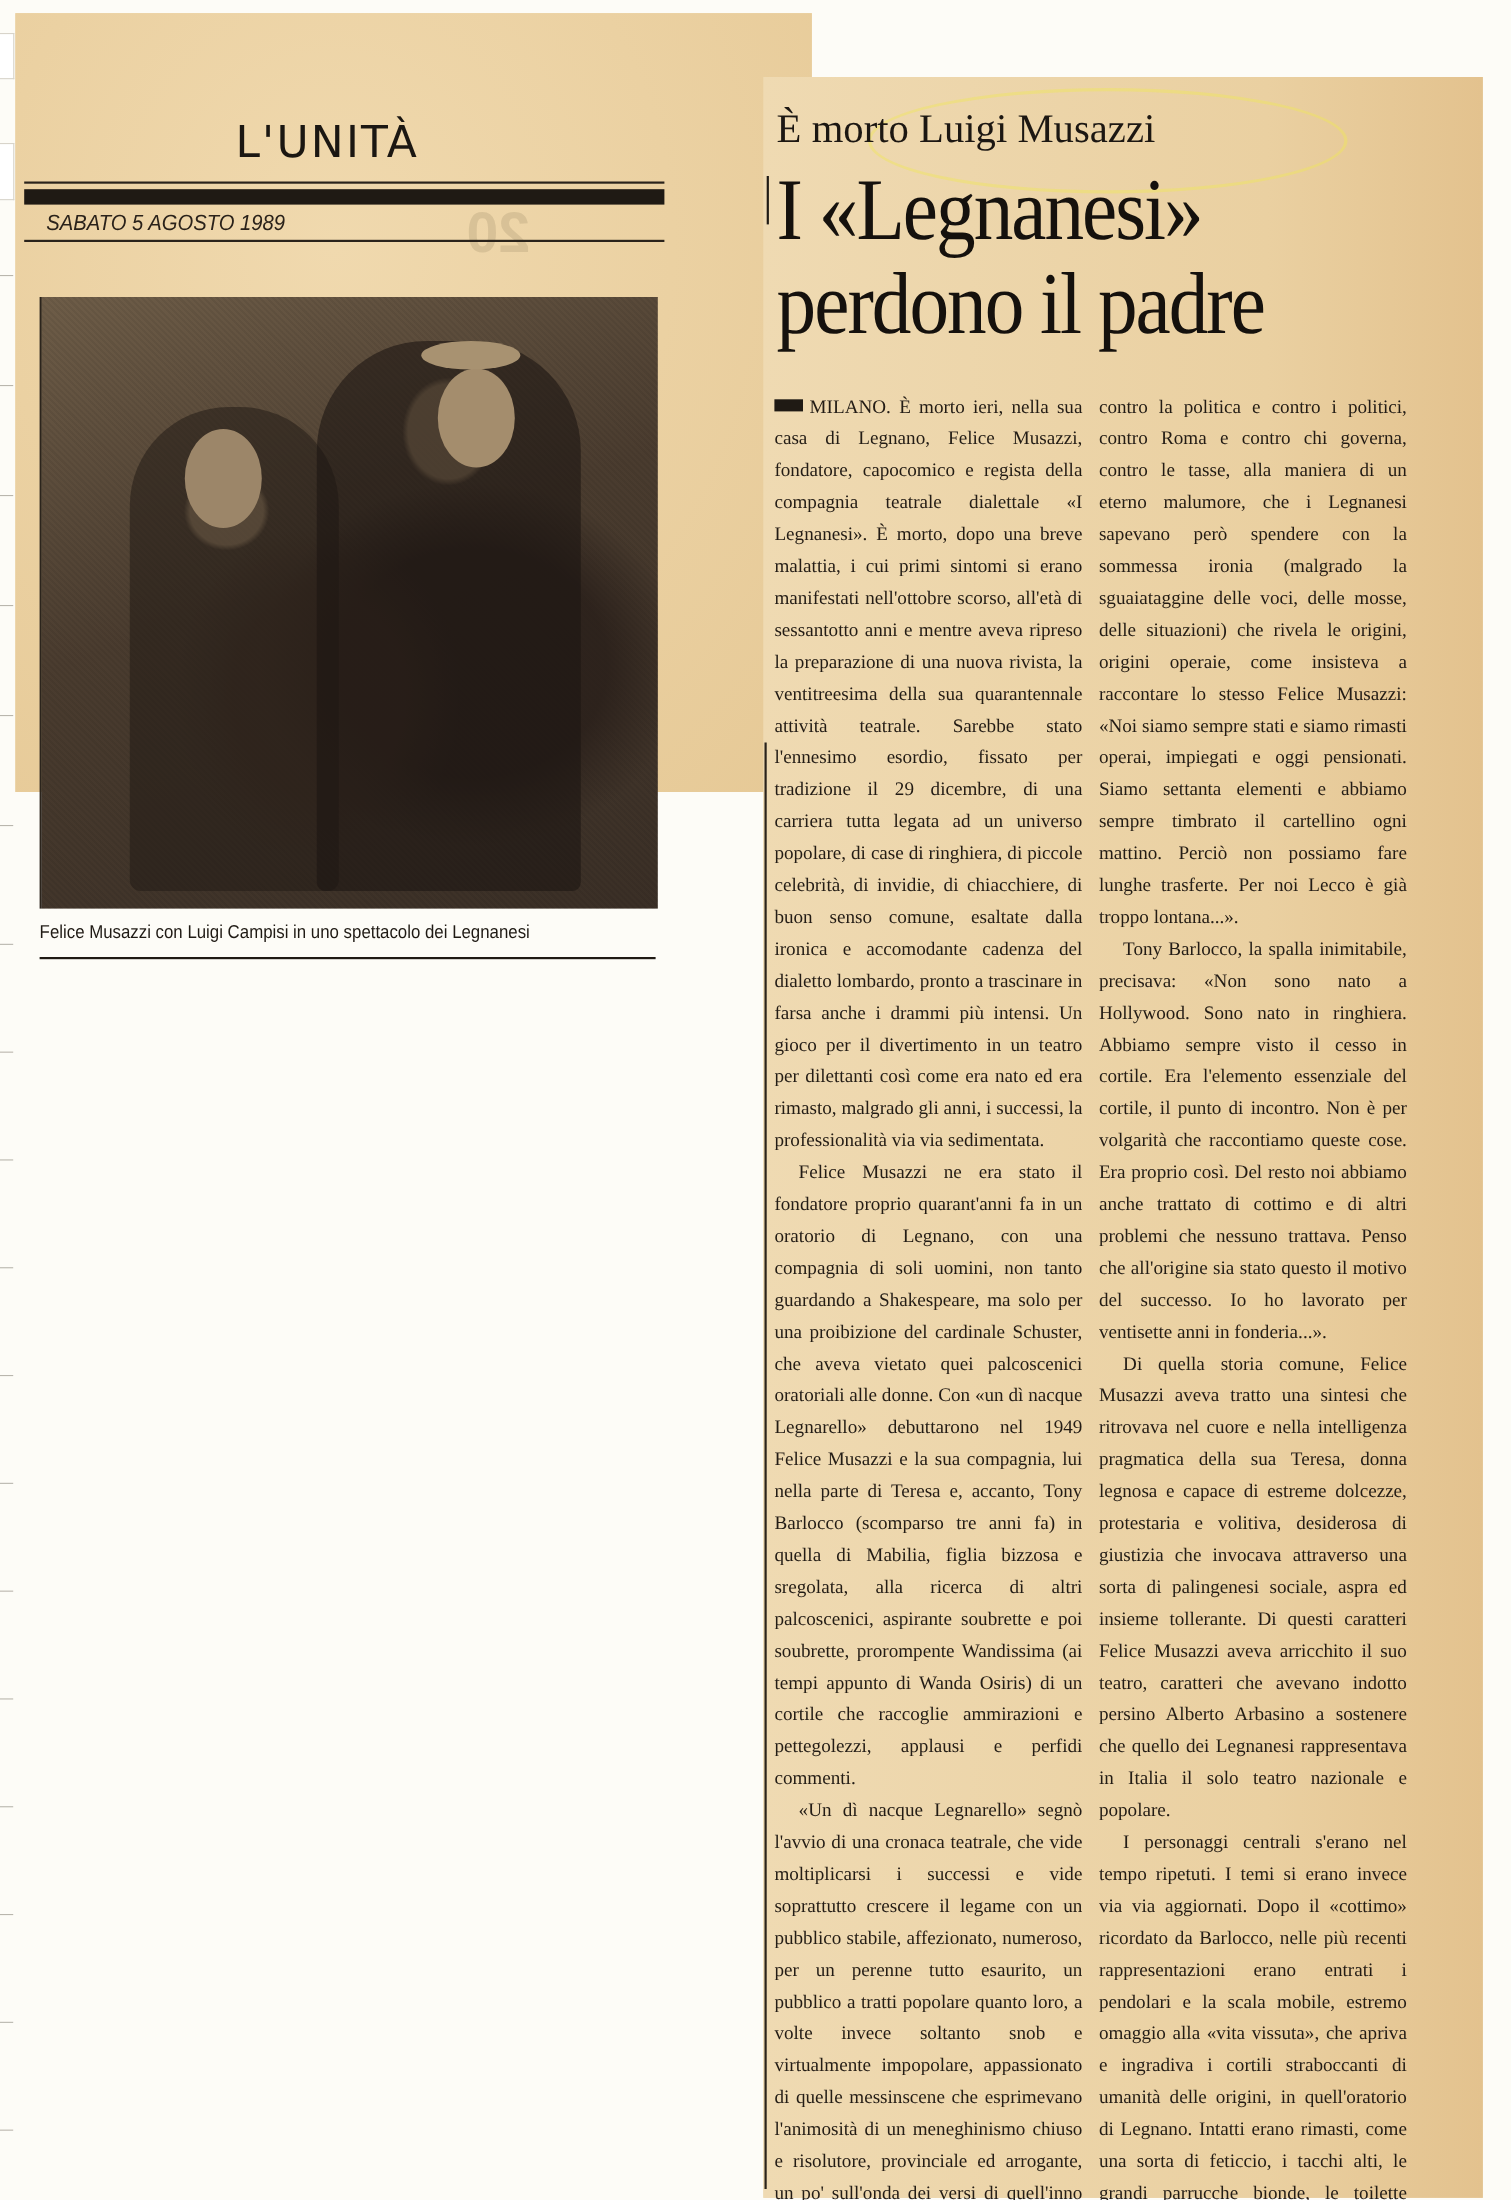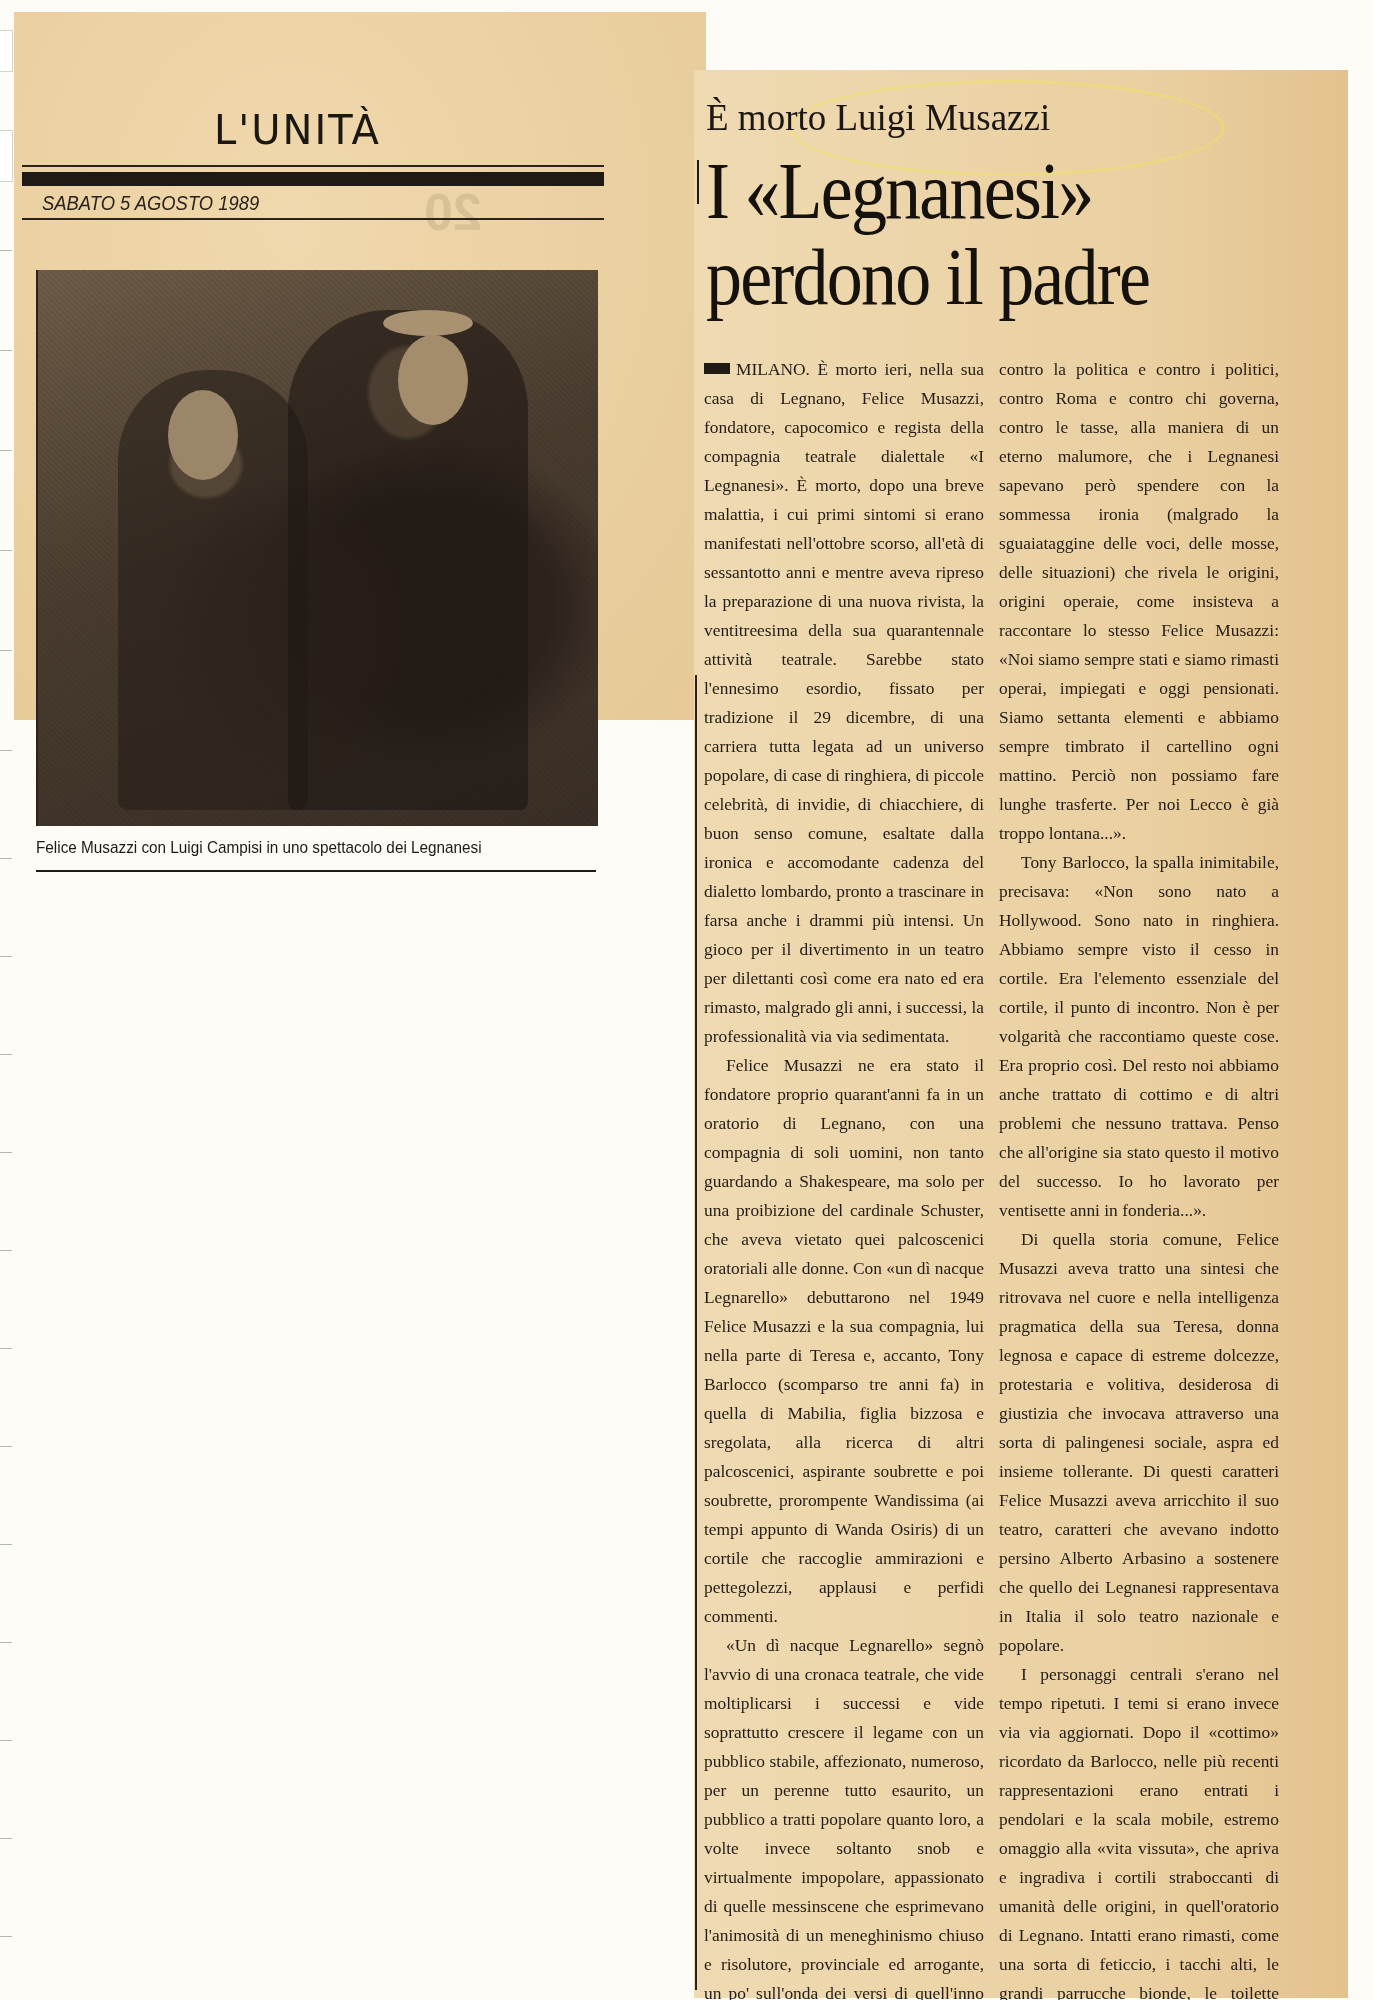--- a/index.html
+++ b/index.html
@@ -12,20 +12,21 @@
   
   .ruler { position:absolute; left:0; top:0; width:14px; height:2000px; }
   .ruler .tick { position:absolute; left:0; width:12px; height:1px; background:#b9b6ad; }
   .ruler .tab { position:absolute; left:0; width:12px; background:#ffffff; border:1px solid #d8d4ca; border-left:none; }
 
   
   .clip-left {
     position:absolute; left:14px; top:12px; width:692px; height:708px;
     background:#ecd3a6;
     background-image:radial-gradient(ellipse at 40% 30%, #f0d9ae 0%, #e6c996 100%);
+    padding-left:32px;
   }
   .handwritten {
     position:absolute; left:200px; top:95px; font-family:"DejaVu Sans", sans-serif;
     font-size:40px; letter-spacing:2px; color:#1b1712; font-weight:normal;
   }
   .rule-thin1 { position:absolute; left:8px; top:153px; width:582px; height:2px; background:#2a231b; }
   .rule-thick { position:absolute; left:8px; top:160px; width:582px; height:14px; background:#1f1a14; }
   .dateline {
     position:absolute; left:28px; top:180px; font-family:"Liberation Sans", sans-serif;
     font-style:italic; font-size:20px; color:#2a221a; transform:scaleX(0.92); transform-origin:left;

